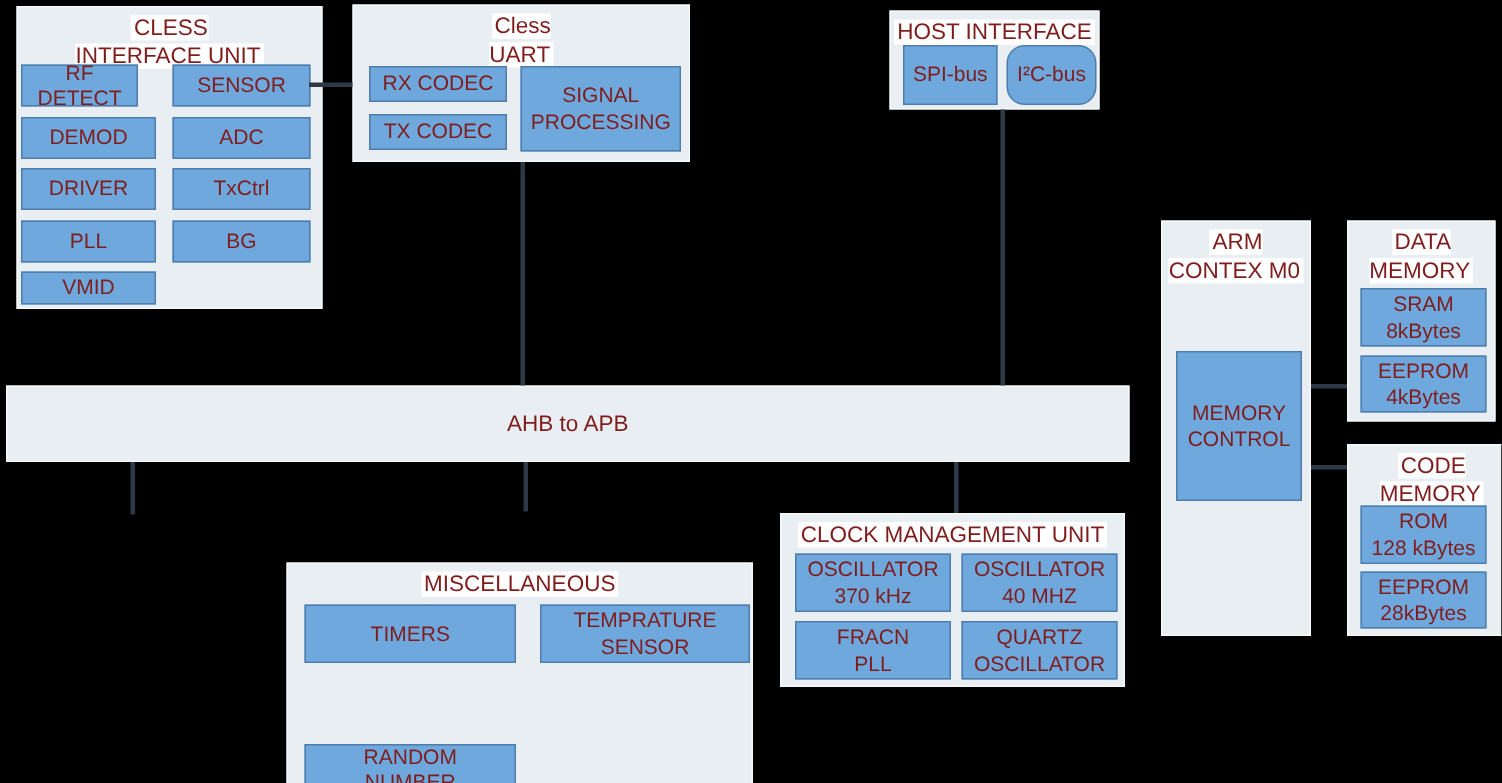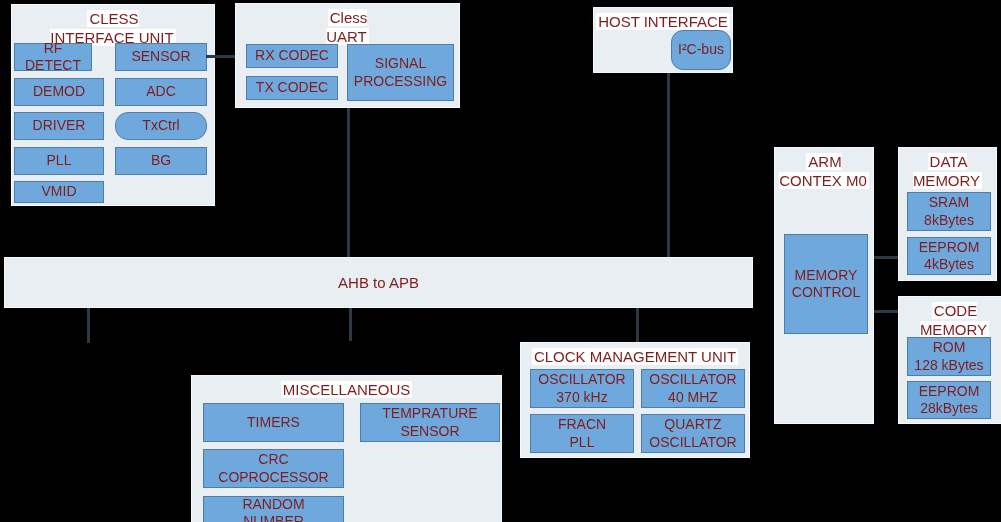--- a/index.html
+++ b/index.html
@@ -34,52 +34,51 @@
 <div class="canvas">
 
   <div class="unit" style="left:11px;top:4px;width:204px;height:202px;">
     <div class="unit-title"><span>CLESS
 INTERFACE UNIT</span></div>
     <div class="block" style="left:2px;top:38px;width:78px;height:28px;">RF DETECT</div>
     <div class="block" style="left:103px;top:38px;width:92px;height:28px;">SENSOR</div>
     <div class="block" style="left:2px;top:73px;width:90px;height:28px;">DEMOD</div>
     <div class="block" style="left:103px;top:73px;width:92px;height:28px;">ADC</div>
     <div class="block" style="left:2px;top:107px;width:90px;height:28px;">DRIVER</div>
-    <div class="block" style="left:103px;top:107px;width:92px;height:28px;border-radius:13px;">TxCtrl</div>
+    <div class="block" style="left:103px;top:107px;width:92px;height:28px;">TxCtrl</div>
     <div class="block" style="left:2px;top:142px;width:90px;height:28px;">PLL</div>
     <div class="block" style="left:103px;top:142px;width:92px;height:28px;">BG</div>
     <div class="block" style="left:2px;top:176px;width:90px;height:22px;">VMID</div>
   </div>
 
   <div class="unit" style="left:235px;top:3px;width:225px;height:105px;">
     <div class="unit-title"><span>Cless
 UART</span></div>
     <div class="block" style="left:10px;top:40px;width:92px;height:24px;">RX CODEC</div>
     <div class="block" style="left:10px;top:72px;width:92px;height:24px;">TX CODEC</div>
     <div class="block" style="left:111px;top:40px;width:107px;height:57px;">SIGNAL
 PROCESSING</div>
   </div>
 
   <div class="unit" style="left:593px;top:7px;width:140px;height:66px;">
     <div class="unit-title"><span>HOST INTERFACE</span></div>
+    <div class="block" style="left:8px;top:22px;width:63px;height:40px;">SPI-bus</div>
     <div class="block" style="left:77px;top:22px;width:60px;height:40px;border-radius:12px;">I²C-bus</div>
   </div>
 
   <div class="bus" style="left:4px;top:257px;width:749px;height:51px;">
     <span>AHB to APB</span>
   </div>
 
 
   <div class="unit" style="left:191px;top:341px;width:311px;height:176px;margin-top:34px;">
     <div class="unit-title"><span>MISCELLANEOUS</span></div>
     <div class="block" style="left:11px;top:27px;width:141px;height:39px;">TIMERS</div>
     <div class="block" style="left:168px;top:27px;width:140px;height:39px;">TEMPRATURE
 SENSOR</div>
-    <div class="block" style="left:11px;top:73px;width:141px;height:39px;">CRC
-COPROCESSOR</div>
     <div class="block" style="left:11px;top:120px;width:141px;height:52px;">RANDOM
 NUMBER
 GENERATOR</div>
   </div>
 
   <div class="unit" style="left:520px;top:342px;width:230px;height:116px;">
     <div class="unit-title"><span>CLOCK MANAGEMENT UNIT</span></div>
     <div class="block" style="left:9px;top:26px;width:104px;height:39px;">OSCILLATOR
 370 kHz</div>
     <div class="block" style="left:120px;top:26px;width:104px;height:39px;">OSCILLATOR

